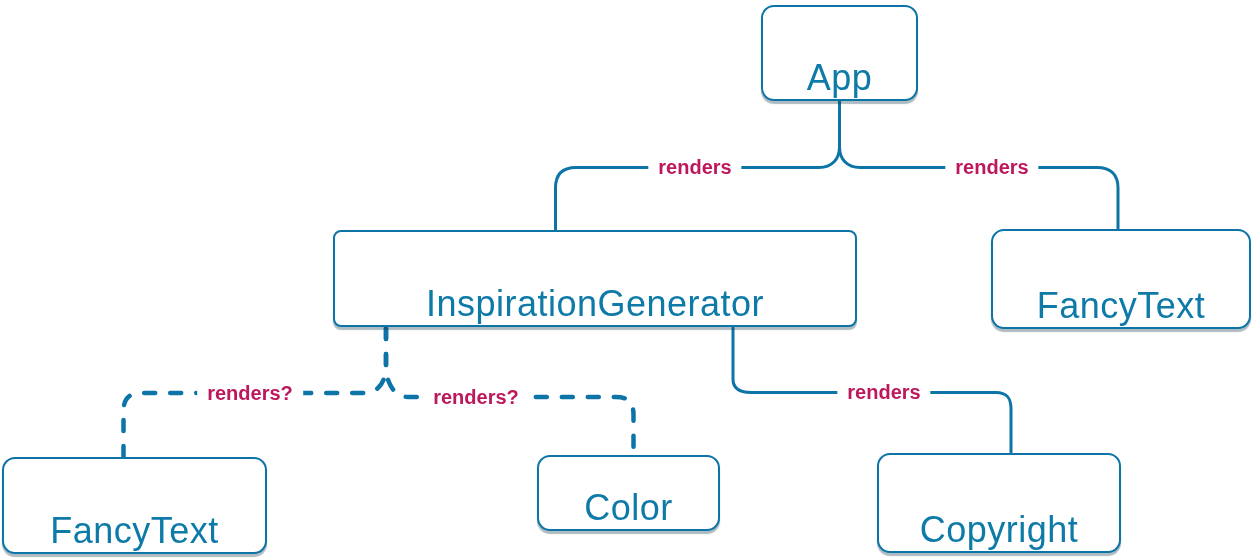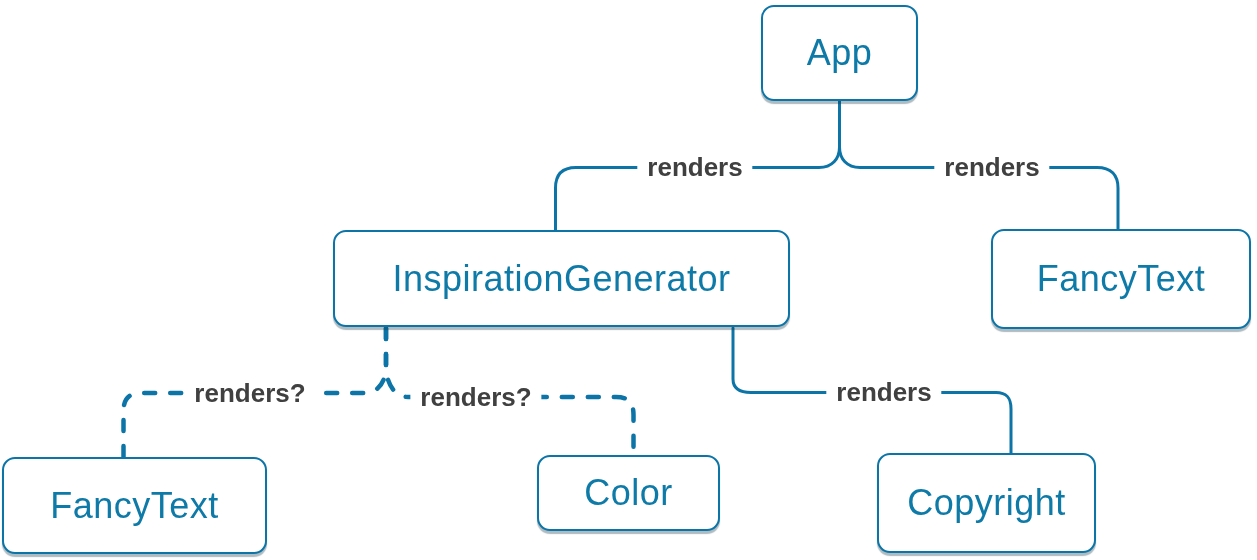--- a/index.html
+++ b/index.html
@@ -35,48 +35,48 @@
   }
   .node {
     position: absolute;
     z-index: 3;
     box-sizing: border-box;
     background: #ffffff;
     border: 2.5px solid #0c74a6;
     border-radius: 13px;
     box-shadow: 0 3px 1px rgba(24, 60, 78, 0.35);
     display: flex;
-    align-items: center;
+    align-items: flex-end;
     justify-content: center;
   }
   .node-label {
     color: #0e7aa8;
     font-size: 36px;
     letter-spacing: 0.5px;
     white-space: nowrap;
   }
   .edge-label {
     position: absolute;
     z-index: 2;
     transform: translate(-50%, -50%);
     background: #ffffff;
     padding: 2px 10px;
-    color: #404040;
-    font-size: 26px;
+    color: #be185d;
+    font-size: 20px;
     font-weight: bold;
     line-height: 1.1;
     white-space: nowrap;
   }
   
   .node-app            { left: 761px; top: 5px;   width: 157px; height: 96px; }
-  .node-ig             { left: 333px; top: 230px; width: 457px; height: 97px; }
+  .node-ig             { left: 333px; top: 230px; width: 524px; height: 97px; border-radius: 8px; }
   .node-fancy-top      { left: 991px; top: 229px; width: 260px; height: 100px; }
   .node-fancy-bottom   { left: 2px;   top: 457px; width: 265px; height: 97px; }
   .node-color          { left: 537px; top: 455px; width: 183px; height: 76px; }
-  .node-copyright      { left: 877px; top: 453px; width: 219px; height: 100px; }
+  .node-copyright      { left: 877px; top: 453px; width: 244px; height: 100px; }
   
   .lbl-app-ig          { left: 695px; top: 167px; }
   .lbl-app-fancy       { left: 992px; top: 167px; }
   .lbl-ig-fancy        { left: 250px; top: 393px; }
   .lbl-ig-color        { left: 476px; top: 397px; }
   .lbl-ig-copyright    { left: 884px; top: 392px; }
 </style>
 </head>
 <body>
 

